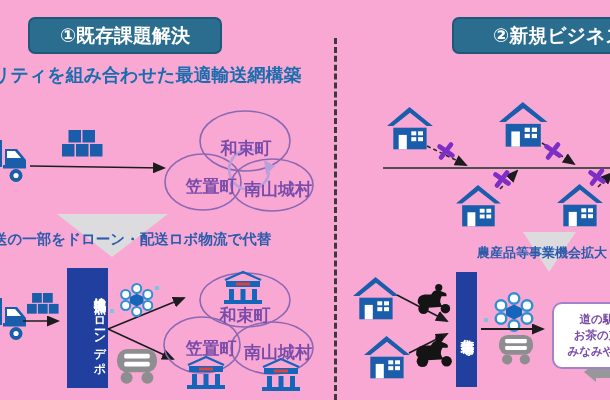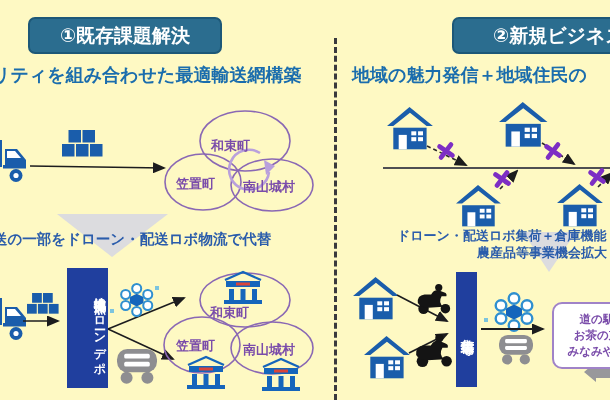--- a/index.html
+++ b/index.html
@@ -1,31 +1,31 @@
 <!DOCTYPE html>
 <html><head>
 <meta charset="utf-8">
 <style>
   html,body { margin:0; padding:0; background:#fff; }
   .stage {
     position:relative; width:610px; height:400px; overflow:hidden;
-    background:#fef9c3; font-family:"DejaVu Sans", sans-serif;
+    background:#f9a8d4; font-family:"DejaVu Sans", sans-serif;
   }
   .layer { position:absolute; left:0; top:0; z-index:1; }
   .txt { position:absolute; z-index:2; white-space:nowrap; font-weight:bold; }
   .hdr {
     position:absolute; z-index:2; background:#2b6d8f; border:2px solid #1d5878;
     border-radius:7px; color:#fff; font-weight:bold; font-size:19px;
     text-align:center; line-height:33px; height:33px;
   }
   .subtitle { color:#1a6dad; font-size:18px; }
   .caption  { color:#2a5cab; }
   .vlabel {
-    position:absolute; z-index:2; width:70px; text-align:left;
-    color:#7a4caa; font-weight:bold; font-size:13px; white-space:nowrap;
+    position:absolute; z-index:2; width:70px; text-align:center;
+    color:#7a4caa; font-weight:bold; font-size:17px; white-space:nowrap;
   }
   .vbanner {
     position:absolute; z-index:2; background:#203f9e; color:#fff;
     font-weight:bold; writing-mode:vertical-rl; text-orientation:upright;
     text-align:center; letter-spacing:1px; display:flex; justify-content:center;
   }
   .vbanner span { display:block; line-height:1.35; }
   .divider {
     position:absolute; z-index:1; left:334px; top:38px; height:362px; width:0;
     border-left:3px dashed #3a3a3e;
@@ -192,24 +192,22 @@
   <div class="divider"></div>
 
   <div class="hdr" style="left:28px; top:17px; width:190px;">
     <span>①既存課題解決</span>
   </div>
   <div class="hdr" style="left:452px; top:17px; width:210px;">
     <span>②新規ビジネス</span>
   </div>
 
   <div class="txt subtitle" style="left:-8px; top:63px;">リティを組み合わせた最適輸送網構築</div>
-  <div class="txt subtitle" style="left:352px; top:63px;">地域の魅力発信＋地域住民の</div>
 
   <div class="txt caption" style="left:-7px; top:230px; font-size:14.5px;">送の一部をドローン・配送ロボ物流で代替</div>
-  <div class="txt caption" style="left:397px; top:227px; font-size:13px;">ドローン・配送ロボ集荷＋倉庫機能</div>
   <div class="txt caption" style="left:445px; top:244px; font-size:13px;margin-left:32px;">農産品等事業機会拡大</div>
 
   <div class="vlabel" style="left:211px; top:137px;">和束町</div>
   <div class="vlabel" style="left:176px; top:175px;">笠置町</div>
   <div class="vlabel" style="left:243px; top:178px;">南山城村</div>
 
   <div class="vlabel" style="left:210px; top:304px;">和束町</div>
   <div class="vlabel" style="left:176px; top:337px;">笠置町</div>
   <div class="vlabel" style="left:243px; top:341px;">南山城村</div>
 

